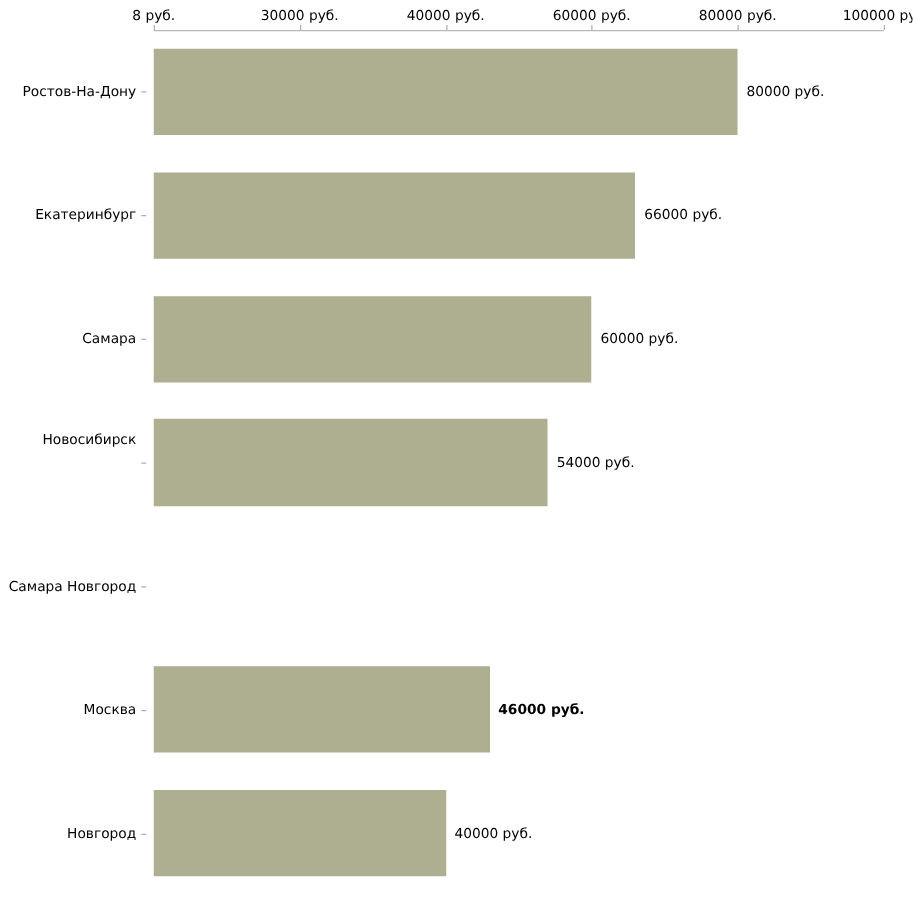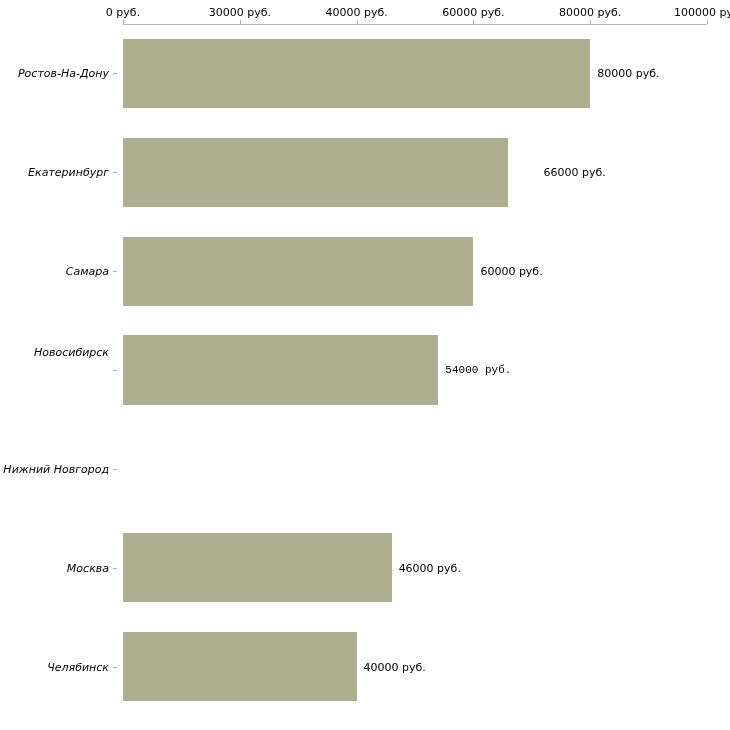--- a/index.html
+++ b/index.html
@@ -74,21 +74,20 @@
     white-space: nowrap;
     padding-left: 7px;
   }
   .cat-label {
     position: absolute;
     right: 0;
     font-size: 11px;
     color: #000000;
     white-space: nowrap;
     transform: translateY(-50%);
-    font-style: italic;
   }
   .cat-labels {
     position: absolute;
     left: 0;
     top: 24px;
     width: 117px;
     height: 692px;
   }
   .cat-tick {
     position: absolute;
@@ -99,21 +98,21 @@
   }
 </style>
 </head>
 <body>
 
 <div id="chart-root">
 
   <div class="top-axis-line"></div>
 
   <div class="axis-top-labels" id="x-axis">
-      <div class="tick-label" style="left: 123px;">0 руб.</div>
+      <div class="tick-label" style="left: 123px;">8 руб.</div>
       <div class="tick-mark" style="left: 123px; top: 20px; height: 4px;"></div>
       <div class="tick-label" style="left: 239.8px;">30000 руб.</div>
       <div class="tick-mark" style="left: 239.8px; top: 20px; height: 4px;"></div>
       <div class="tick-label" style="left: 356.6px;">40000 руб.</div>
       <div class="tick-mark" style="left: 356.6px; top: 20px; height: 4px;"></div>
       <div class="tick-label" style="left: 473.4px;">60000 руб.</div>
       <div class="tick-mark" style="left: 473.4px; top: 20px; height: 4px;"></div>
       <div class="tick-label" style="left: 590.2px;">80000 руб.</div>
       <div class="tick-mark" style="left: 590.2px; top: 20px; height: 4px;"></div>
       <div class="tick-label" style="left: 707px; transform: translateX(-50%);">100000 руб</div>
@@ -122,48 +121,48 @@
 
   <div class="cat-labels" id="y-axis">
       <div class="cat-label" style="top: 49.4286px; right: 8px;">Ростов-На-Дону</div>
       <div class="cat-tick" style="top: 49.4286px; left: 113px;"></div>
       <div class="cat-label" style="top: 148.286px; right: 8px;">Екатеринбург</div>
       <div class="cat-tick" style="top: 148.286px; left: 113px;"></div>
       <div class="cat-label" style="top: 247.143px; right: 8px;">Самара</div>
       <div class="cat-tick" style="top: 247.143px; left: 113px;"></div>
       <div class="cat-label" style="top: 328px; right: 8px;">Новосибирск</div>
       <div class="cat-tick" style="top: 346px; left: 113px;"></div>
-      <div class="cat-label" style="top: 444.857px; right: 8px;">Нижний Новгород</div>
+      <div class="cat-label" style="top: 444.857px; right: 8px;">Самара Новгород</div>
       <div class="cat-tick" style="top: 444.857px; left: 113px;"></div>
       <div class="cat-label" style="top: 543.714px; right: 8px;">Москва</div>
       <div class="cat-tick" style="top: 543.714px; left: 113px;"></div>
-      <div class="cat-label" style="top: 642.571px; right: 8px;">Челябинск</div>
+      <div class="cat-label" style="top: 642.571px; right: 8px;">Новгород</div>
       <div class="cat-tick" style="top: 642.571px; left: 113px;"></div>
     </div>
 
   <div class="plot-area" id="plot">
       <div class="bar-row" style="top: 14.8286px; height: 69.2px;">
         <div class="bar" style="width: 467.2px; background: rgb(174, 174, 144);"></div>
         <div class="bar-value" style="left: 467.2px;">80000 руб.</div>
       </div>
       <div class="bar-row" style="top: 113.686px; height: 69.2px;">
         <div class="bar" style="width: 385.44px; background: rgb(174, 174, 144);"></div>
-        <div class="bar-value" style="left: 385.44px; margin-left: 28px;">66000 руб.</div>
+        <div class="bar-value" style="left: 385.44px;">66000 руб.</div>
       </div>
       <div class="bar-row" style="top: 212.543px; height: 69.2px;">
         <div class="bar" style="width: 350.4px; background: rgb(174, 174, 144);"></div>
         <div class="bar-value" style="left: 350.4px;">60000 руб.</div>
       </div>
       <div class="bar-row" style="top: 311.4px; height: 69.2px;">
         <div class="bar" style="width: 315.36px; background: rgb(174, 174, 144);"></div>
-        <div class="bar-value" style="left: 315.36px; font-family: Liberation Mono, monospace;">54000 руб.</div>
+        <div class="bar-value" style="left: 315.36px;">54000 руб.</div>
       </div>
       <div class="bar-row" style="top: 509.114px; height: 69.2px;">
         <div class="bar" style="width: 268.64px; background: rgb(174, 174, 144);"></div>
-        <div class="bar-value" style="left: 268.64px;">46000 руб.</div>
+        <div class="bar-value" style="left: 268.64px; font-weight: bold;">46000 руб.</div>
       </div>
       <div class="bar-row" style="top: 607.971px; height: 69.2px;">
         <div class="bar" style="width: 233.6px; background: rgb(174, 174, 144);"></div>
         <div class="bar-value" style="left: 233.6px;">40000 руб.</div>
       </div>
     </div>
 
 </div>
 
 </body></html>

